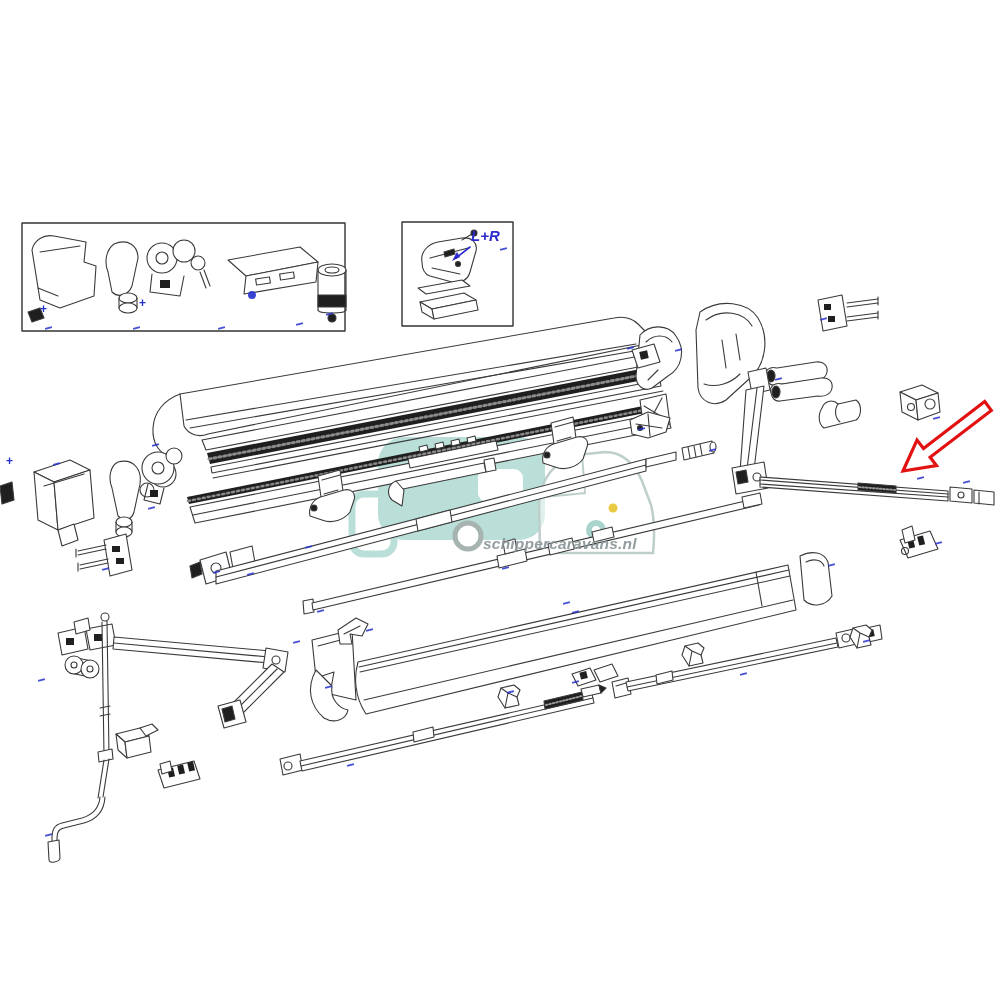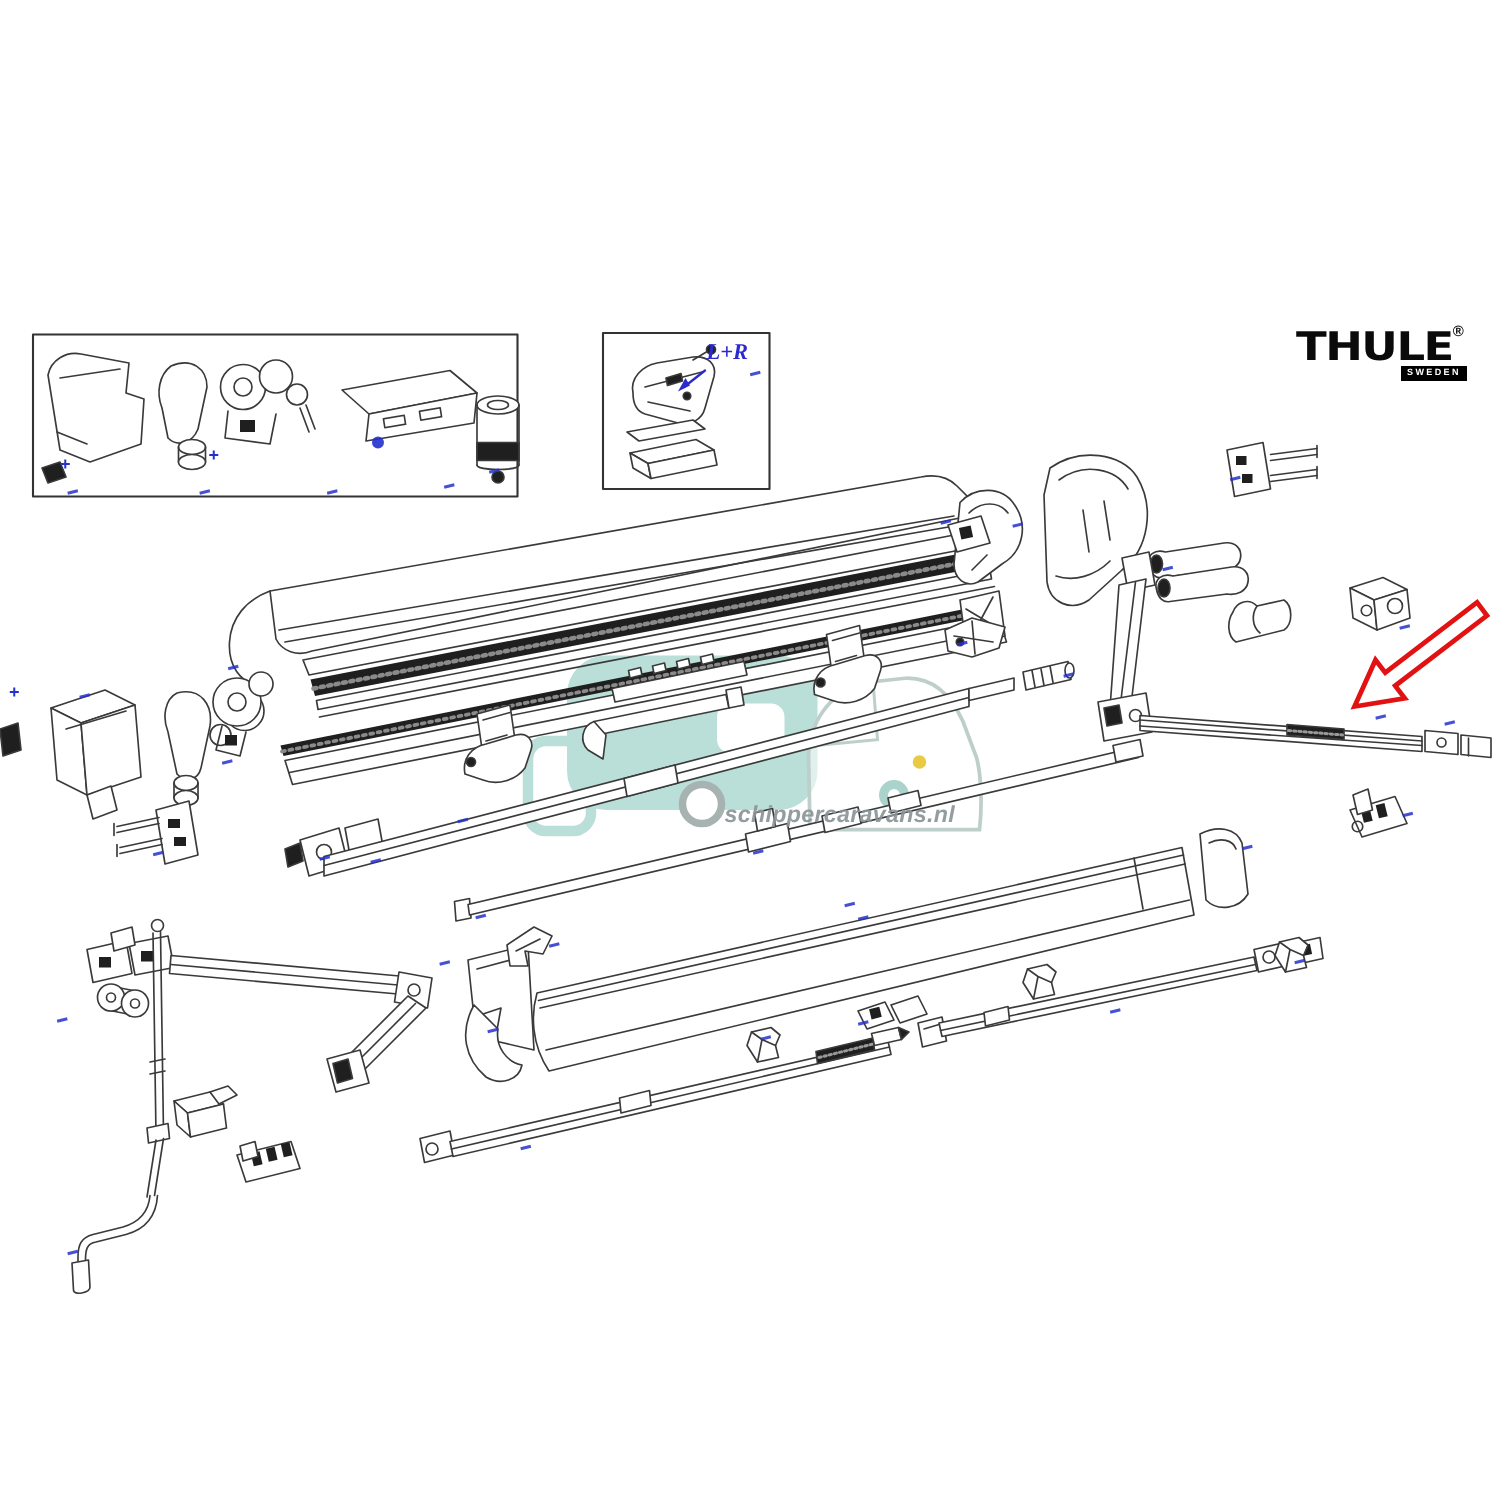--- a/index.html
+++ b/index.html
@@ -371,26 +371,22 @@
         <path d="M432,309 L476,300 L478,310 L434,319 Z" fill="#fff"></path>
       </g>
       <path d="M470,247 L456,258" stroke="#2a2ad0" stroke-width="1.6"></path>
       <path d="M452,261 L460,257 L457,252 Z" fill="#2a2ad0" stroke="none"></path>
     </g>
   </g>
 
   <polygon id="hl-arrow" points="903,471 917,440 923.5,448.4 984.7,401.6 991.3,410.4 930.1,457.2 936.5,465.5" fill="#ffffff" stroke="#e31212" stroke-width="3.2" stroke-linejoin="miter"></polygon>
 </svg>
 
-  <div class="logo">
-    <span class="brand">THULE</span><span class="reg">®</span>
-    <span class="badge">SWEDEN</span>
-  </div>
-
-  <div class="lr-label" style="color: rgb(42, 42, 208); font-family: Liberation Serif, serif;">L+R</div>
+
+  <div class="lr-label" style="color: rgb(42, 42, 208);">L+R</div>
 
   <div class="wm-text" style="color: rgb(138, 149, 152);">schippercaravans.nl</div>
 
   <div id="marks-layer">
       <div class="mark-tick" style="left: 45px; top: 327px; background: rgb(36, 49, 205);"></div>
       <div class="mark-tick" style="left: 133px; top: 327px; background: rgb(36, 49, 205);"></div>
       <div class="mark-tick" style="left: 218px; top: 327px; background: rgb(36, 49, 205);"></div>
       <div class="mark-tick" style="left: 296px; top: 323px; background: rgb(36, 49, 205);"></div>
       <div class="mark-tick" style="left: 326px; top: 313px; background: rgb(36, 49, 205);"></div>
       <div class="mark-tick" style="left: 500px; top: 248px; background: rgb(36, 49, 205);"></div>

